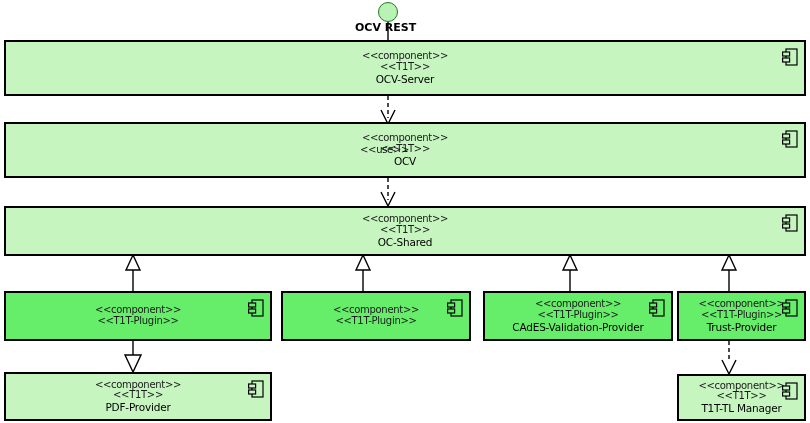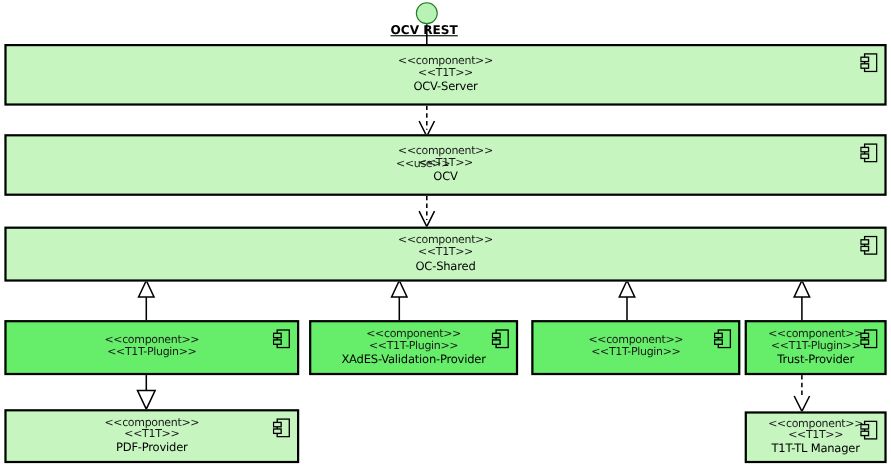--- a/index.html
+++ b/index.html
@@ -115,21 +115,21 @@
     <line x1="133" y1="341" x2="133" y2="355" stroke="#000" stroke-width="1.4"></line>
     <path d="M133,372 L125,355 L141,355 Z" fill="#ffffff" stroke="#000" stroke-width="1.4"></path>
 
     <line x1="729" y1="341" x2="729" y2="360" stroke="#000" stroke-width="1.4" stroke-dasharray="4,3"></line>
     <path d="M722,360 L729,374 L736,360" fill="none" stroke="#000" stroke-width="1.4"></path>
   </svg>
 
   <div class="lollipop" style="left:378px;top:2px;">
     <div class="lolli-circle"></div>
   </div>
-  <div class="iface-label" style="left:355px;top:21px;text-decoration:underline;">OCV REST</div>
+  <div class="iface-label" style="left:355px;top:21px;">OCV REST</div>
 
   <div class="edge-label" style="left:360px;top:101px;margin-top:43px;">&lt;&lt;use&gt;&gt;</div>
 
   <div class="component pale" style="left:4px;top:40px;width:802px;height:56px;">
     <div class="stereo">&lt;&lt;component&gt;&gt;</div>
     <div class="stereo">&lt;&lt;T1T&gt;&gt;</div>
     <div class="cname">OCV-Server</div>
     <svg class="comp-icon" viewBox="0 0 16 18" xmlns="http://www.w3.org/2000/svg">
       <rect x="4" y="1" width="11" height="16" fill="none" stroke="#000" stroke-width="1.2"></rect>
       <rect x="0.6" y="4" width="7" height="4" fill="#c6f5c0" stroke="#000" stroke-width="1.2"></rect>
@@ -165,31 +165,31 @@
     <svg class="comp-icon" viewBox="0 0 16 18" xmlns="http://www.w3.org/2000/svg">
       <rect x="4" y="1" width="11" height="16" fill="none" stroke="#000" stroke-width="1.2"></rect>
       <rect x="0.6" y="4" width="7" height="4" fill="#66ee6a" stroke="#000" stroke-width="1.2"></rect>
       <rect x="0.6" y="10" width="7" height="4" fill="#66ee6a" stroke="#000" stroke-width="1.2"></rect>
     </svg>
   </div>
 
   <div class="component bright" style="left:281px;top:291px;width:190px;height:50px;">
     <div class="stereo">&lt;&lt;component&gt;&gt;</div>
     <div class="stereo">&lt;&lt;T1T-Plugin&gt;&gt;</div>
-    <div class="cname">XAdES-Validation-Provider</div>
     <svg class="comp-icon" viewBox="0 0 16 18" xmlns="http://www.w3.org/2000/svg">
       <rect x="4" y="1" width="11" height="16" fill="none" stroke="#000" stroke-width="1.2"></rect>
       <rect x="0.6" y="4" width="7" height="4" fill="#66ee6a" stroke="#000" stroke-width="1.2"></rect>
       <rect x="0.6" y="10" width="7" height="4" fill="#66ee6a" stroke="#000" stroke-width="1.2"></rect>
     </svg>
   </div>
 
   <div class="component bright" style="left:483px;top:291px;width:190px;height:50px;">
     <div class="stereo">&lt;&lt;component&gt;&gt;</div>
     <div class="stereo">&lt;&lt;T1T-Plugin&gt;&gt;</div>
+    <div class="cname">CAdES-Validation-Provider</div>
     <svg class="comp-icon" viewBox="0 0 16 18" xmlns="http://www.w3.org/2000/svg">
       <rect x="4" y="1" width="11" height="16" fill="none" stroke="#000" stroke-width="1.2"></rect>
       <rect x="0.6" y="4" width="7" height="4" fill="#66ee6a" stroke="#000" stroke-width="1.2"></rect>
       <rect x="0.6" y="10" width="7" height="4" fill="#66ee6a" stroke="#000" stroke-width="1.2"></rect>
     </svg>
   </div>
 
   <div class="component bright" style="left:677px;top:291px;width:129px;height:50px;">
     <div class="stereo">&lt;&lt;component&gt;&gt;</div>
     <div class="stereo">&lt;&lt;T1T-Plugin&gt;&gt;</div>

